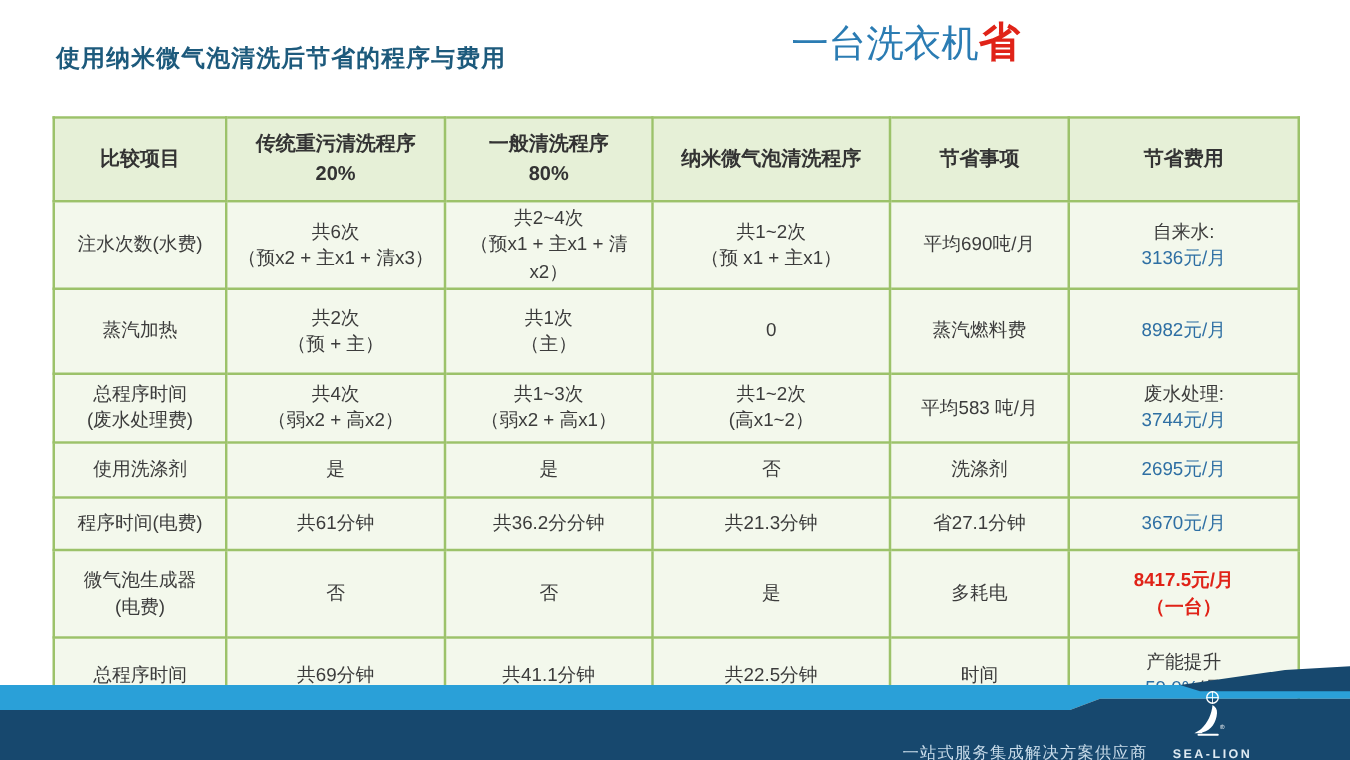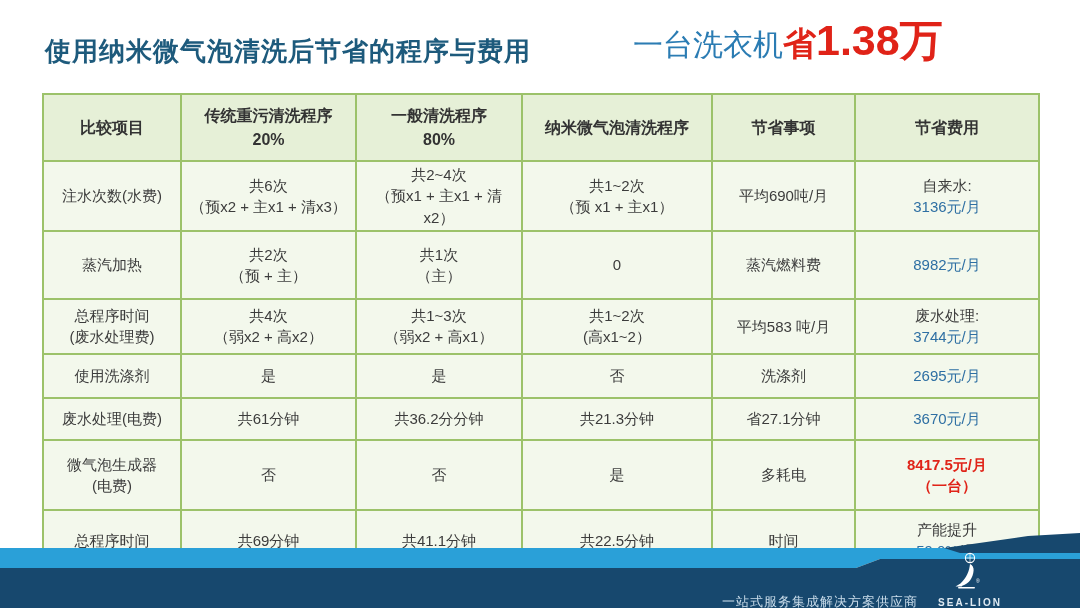--- a/index.html
+++ b/index.html
@@ -3,21 +3,21 @@
 <meta charset="utf-8">
 <style>
   html,body{margin:0;padding:0;}
   body{
     width:1080px;height:608px;position:relative;overflow:hidden;
     background:#ffffff;
     font-family:"Liberation Sans","DejaVu Sans",sans-serif;
   }
   .slide-title{
     position:absolute;left:45px;top:34px;
-    font-size:26px;font-weight:bold;color:var(--title-blue);
+    font-size:19px;font-weight:bold;color:var(--title-blue);
     letter-spacing:1px;
   }
   .headline{
     position:absolute;left:633px;top:12px;
     display:flex;align-items:baseline;white-space:nowrap;
   }
   .headline .unit{font-size:30px;font-weight:normal;color:var(--unit-blue);}
   .headline .save-prefix{font-size:33px;font-weight:bold;color:var(--alert-red);}
   .headline .save-amount{font-size:43px;font-weight:bold;color:var(--alert-red);}
 
@@ -60,21 +60,20 @@
   }
 </style>
 </head>
 <body>
 
 <div class="slide-title">使用纳米微气泡清洗后节省的程序与费用</div>
 
 <div class="headline">
   <span class="unit">一台洗衣机</span>
   <span class="save-prefix">省</span>
-  <span class="save-amount">1.38万</span>
 </div>
 
 <table class="cmp">
     <colgroup>
       <col style="width: 138px;">
       <col style="width: 175px;">
       <col style="width: 166px;">
       <col style="width: 190px;">
       <col style="width: 143px;">
       <col style="width: 184px;">
@@ -190,21 +189,21 @@
         </td>
         <td>
           <div><span>洗涤剂</span></div>
         </td>
         <td>
           <div><span class="v-blue">2695元/月</span></div>
         </td>
       </tr>
       <tr style="height: 42px;">
         <td>
-          <div><span>废水处理(电费)</span></div>
+          <div><span>程序时间(电费)</span></div>
         </td>
         <td>
           <div><span>共61分钟</span></div>
         </td>
         <td>
           <div><span>共36.2分分钟</span></div>
         </td>
         <td>
           <div><span>共21.3分钟</span></div>
         </td>

